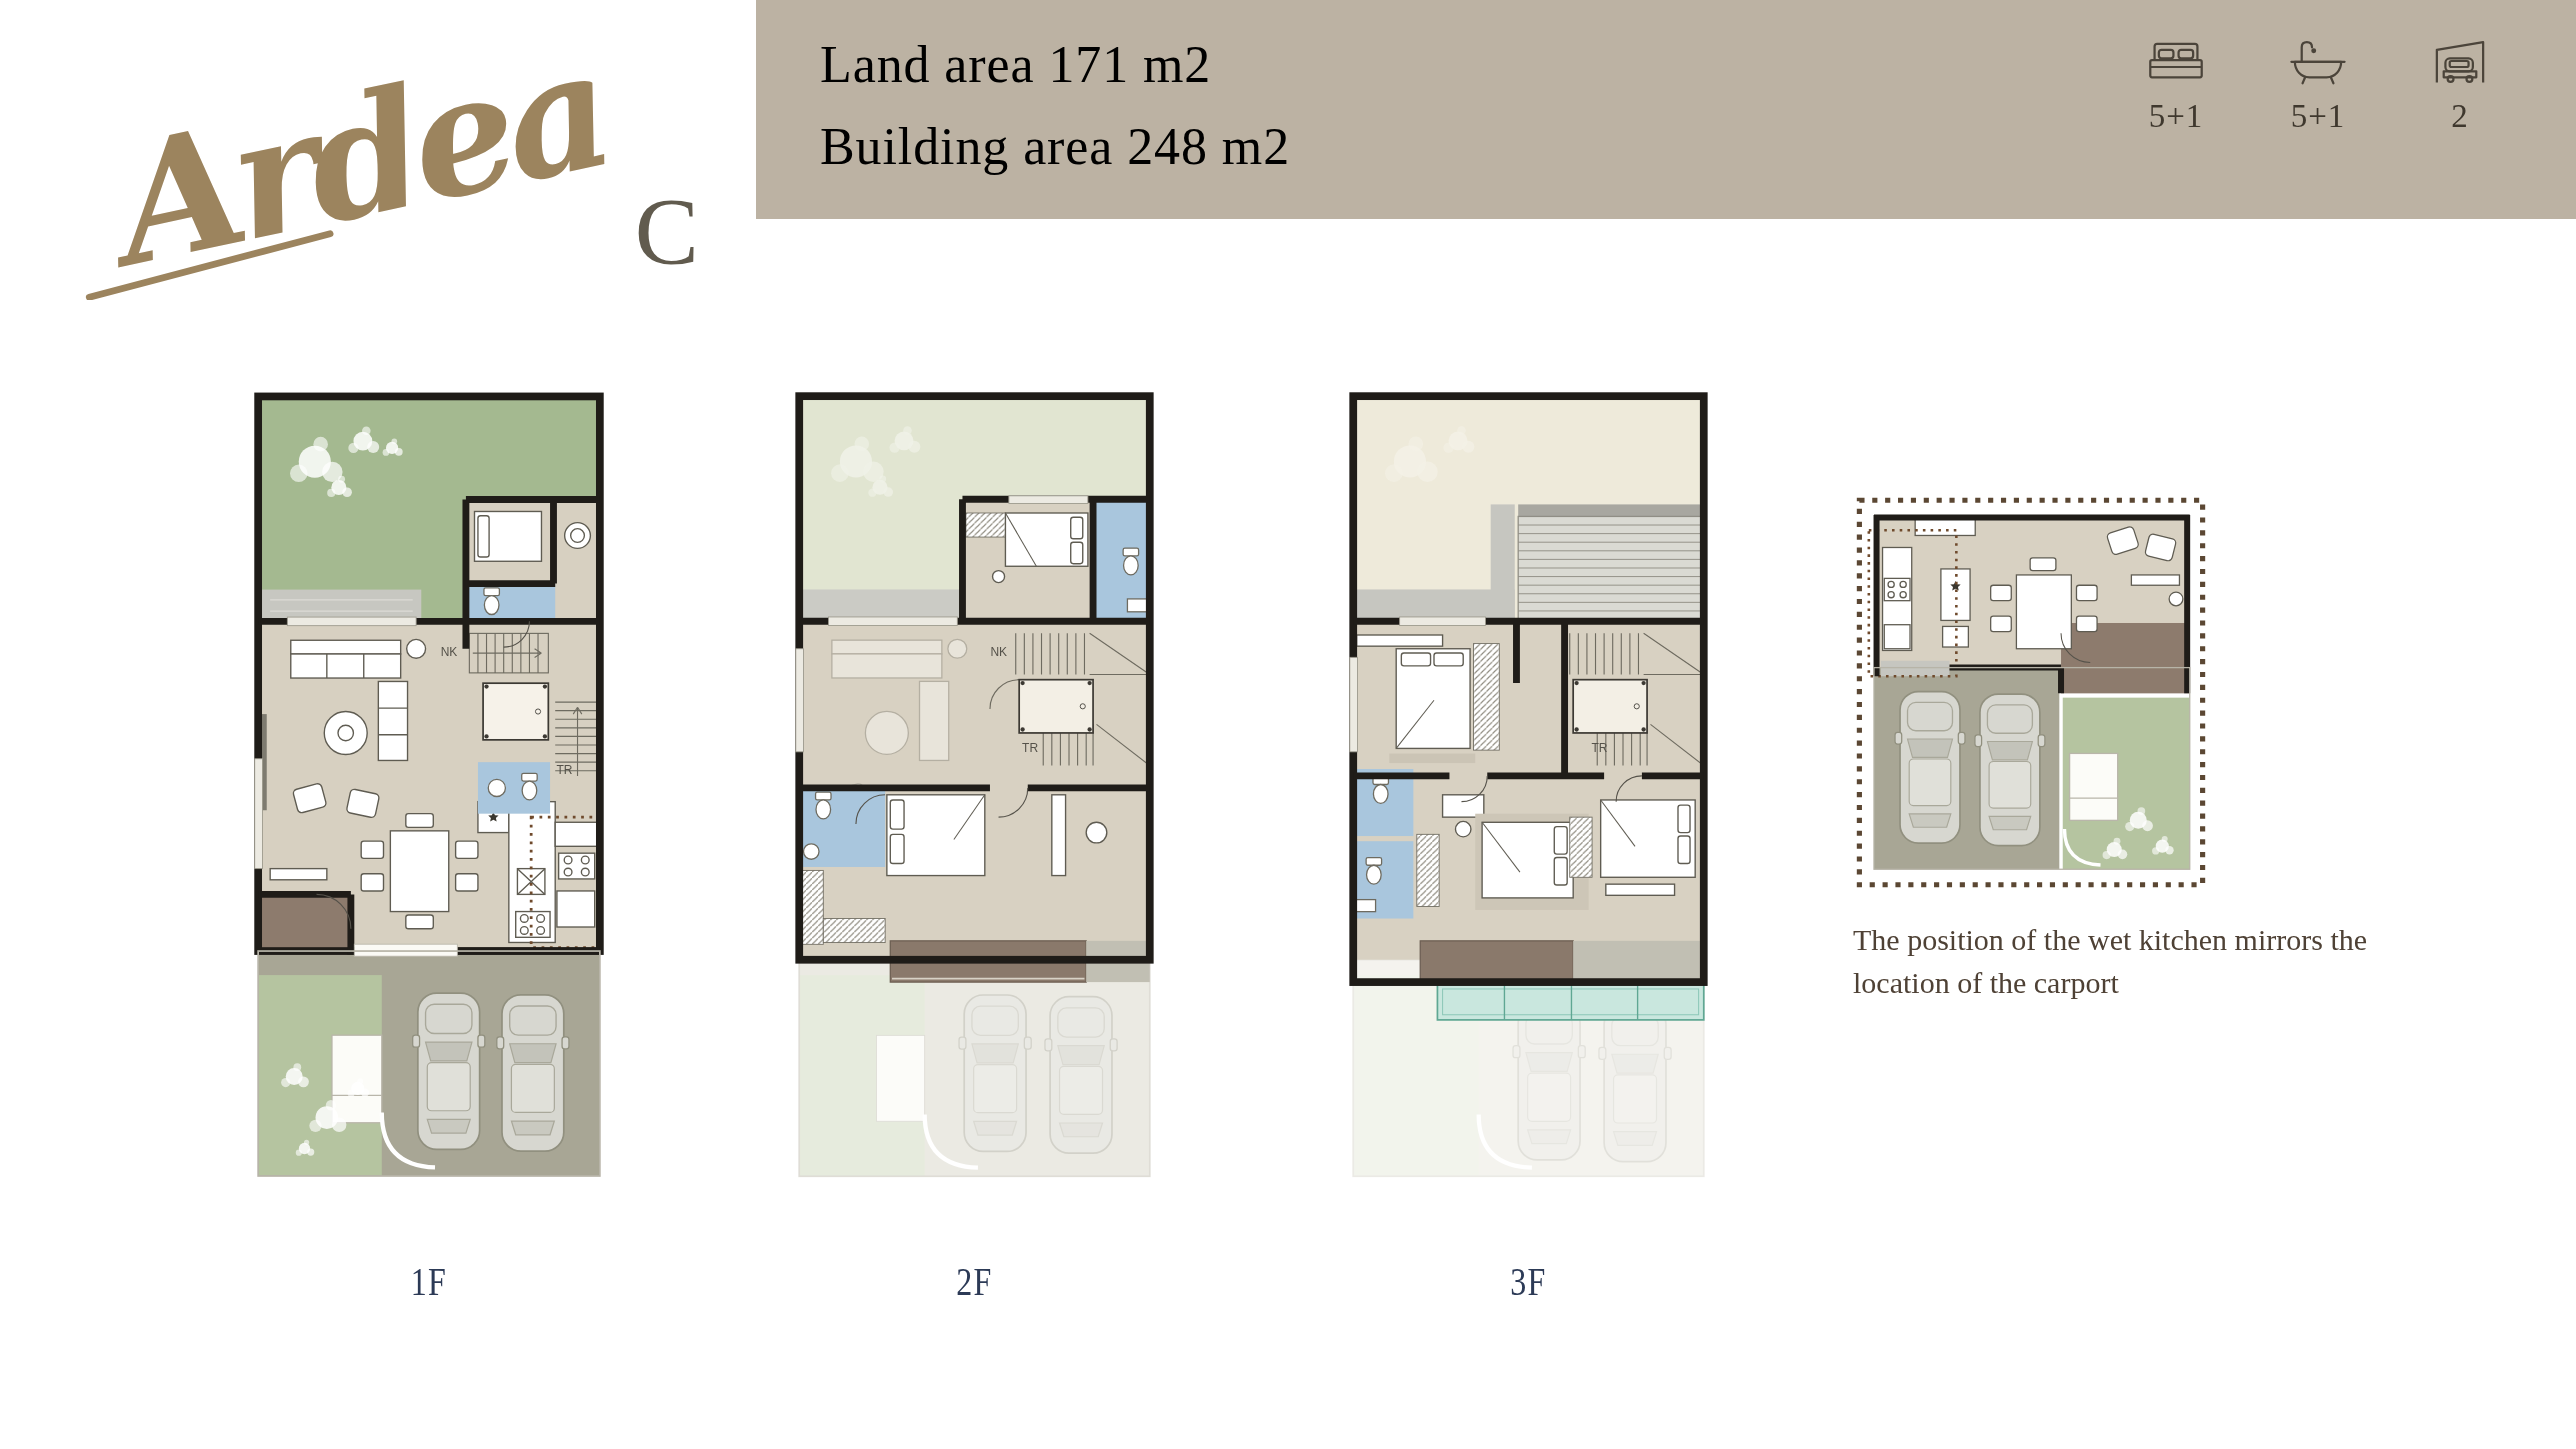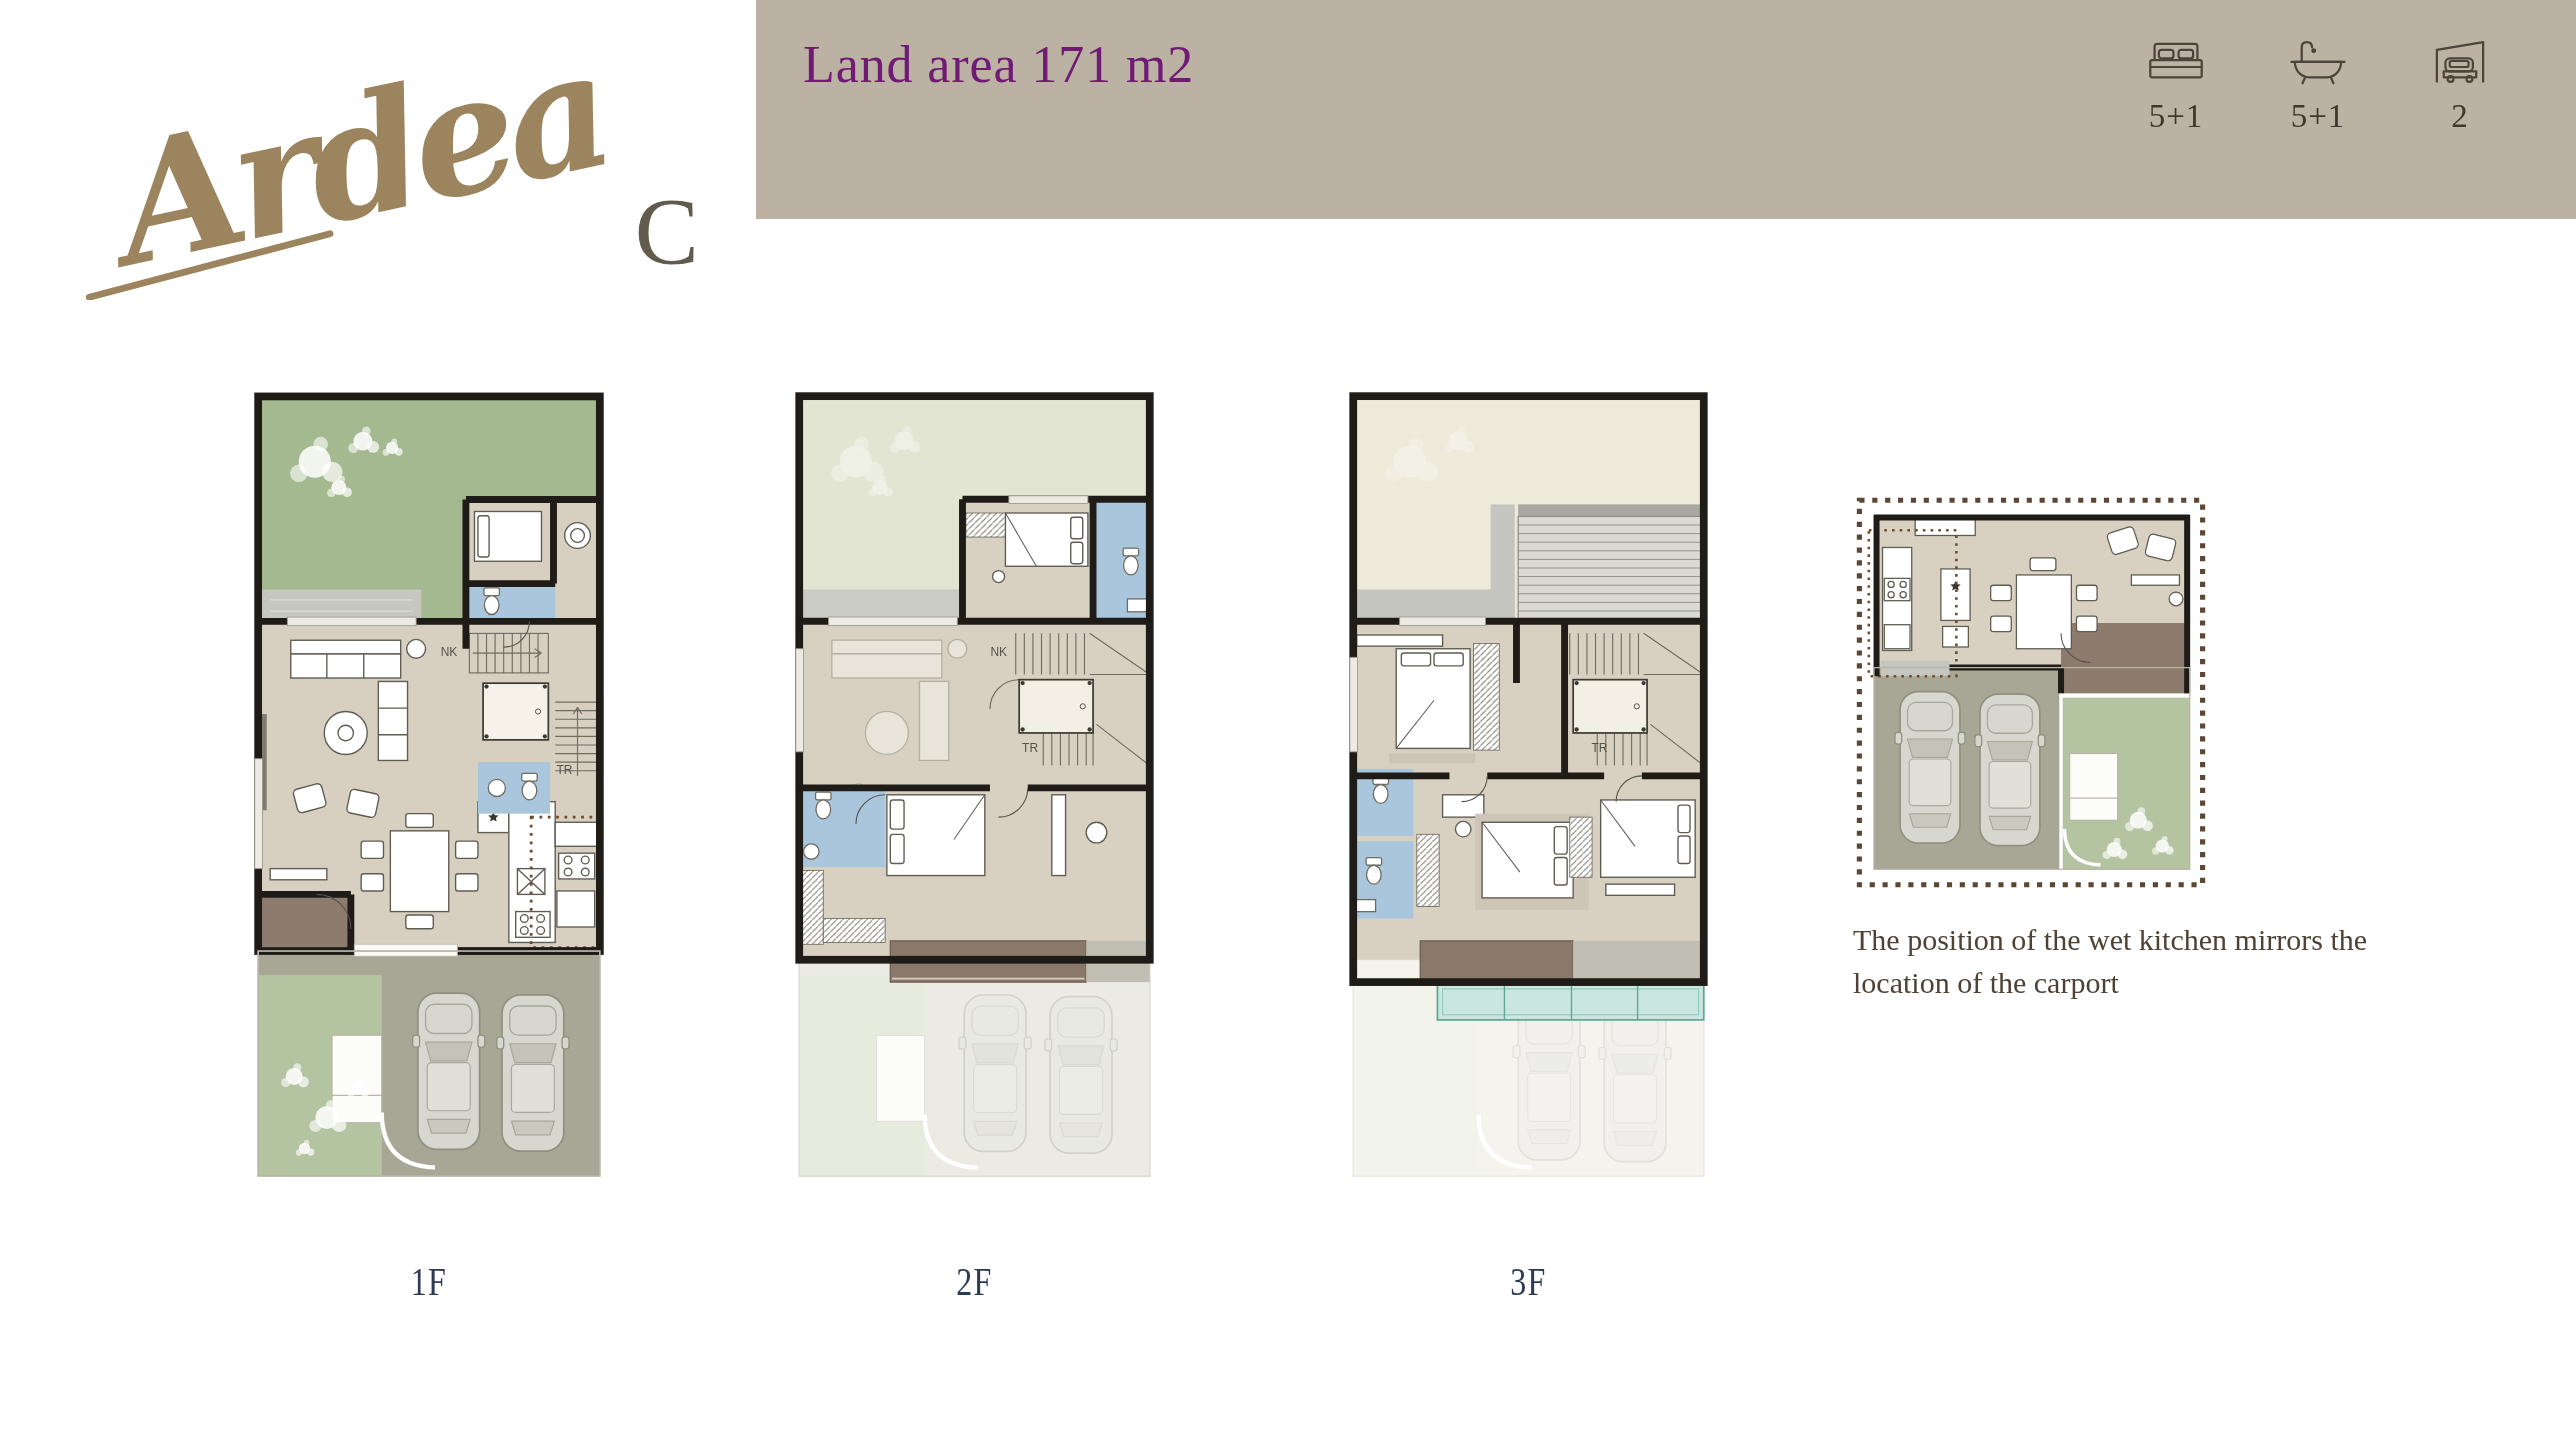--- a/index.html
+++ b/index.html
@@ -1,20 +1,20 @@
 <!DOCTYPE html>
 <html style="font-size:13.7px"><head>
 <meta charset="utf-8">
 <style>
   html,body{margin:0;padding:0;background:#ffffff;}
   .page{position:relative;width:2576px;height:1449px;background:#ffffff;overflow:hidden;
         font-family:"Liberation Serif", serif;}
   
   .band{position:absolute;left:756px;top:0;width:1820px;height:219px;background:#bcb2a3;}
-  .band-text{position:absolute;left:47px;top:24px;color:#701a75;font-size:52px;line-height:82px;
+  .band-text{position:absolute;left:64px;top:24px;color:#000000;font-size:52px;line-height:82px;
              letter-spacing:0.9px;font-weight:400;}
   .stats{position:absolute;right:86px;top:36px;display:flex;gap:82px;align-items:flex-end;}
   .stat{display:flex;flex-direction:column;align-items:center;gap:12px;color:#3f382e;}
   .stat svg{display:block;}
   .stat-value{font-size:33px;letter-spacing:0.9px;}
   
   .logo{position:absolute;left:34px;top:17px;width:704px;height:283px;}
   .logo-script{font-family:"DejaVu Serif", serif;font-style:italic;font-weight:bold;
                font-size:190px;fill:#9c845e;letter-spacing:-10px;}
   .logo-variant{font-family:"Liberation Serif", serif;font-size:112px;fill:#615b4e;}
@@ -72,20 +72,21 @@
         <text class="logo-script" x="95" y="235">Ardea</text>
         <line x1="40" y1="262" x2="330" y2="248" stroke="#9c845e" stroke-width="8" stroke-linecap="round"></line>
       </g>
       <text class="logo-variant" x="700" y="288">C</text>
     </svg>
   </div>
 
   <header class="band">
     <div class="band-text">
       <div>Land area 171 m2</div>
+      <div>Building area 248 m2</div>
     </div>
     <div class="stats">
       <div class="stat">
         <svg width="60" height="50" viewBox="0 0 70 58">
           <g fill="none" stroke="#4b443a" stroke-width="2.6" stroke-linejoin="round">
             <path d="M10,28 V12 q0,-3 3,-3 h44 q3,0 3,3 v16"></path>
             <rect x="5" y="28" width="60" height="20" rx="2"></rect>
             <line x1="5" y1="36" x2="65" y2="36"></line>
             <rect x="15" y="16" width="17" height="10" rx="3"></rect>
             <rect x="38" y="16" width="17" height="10" rx="3"></rect>

